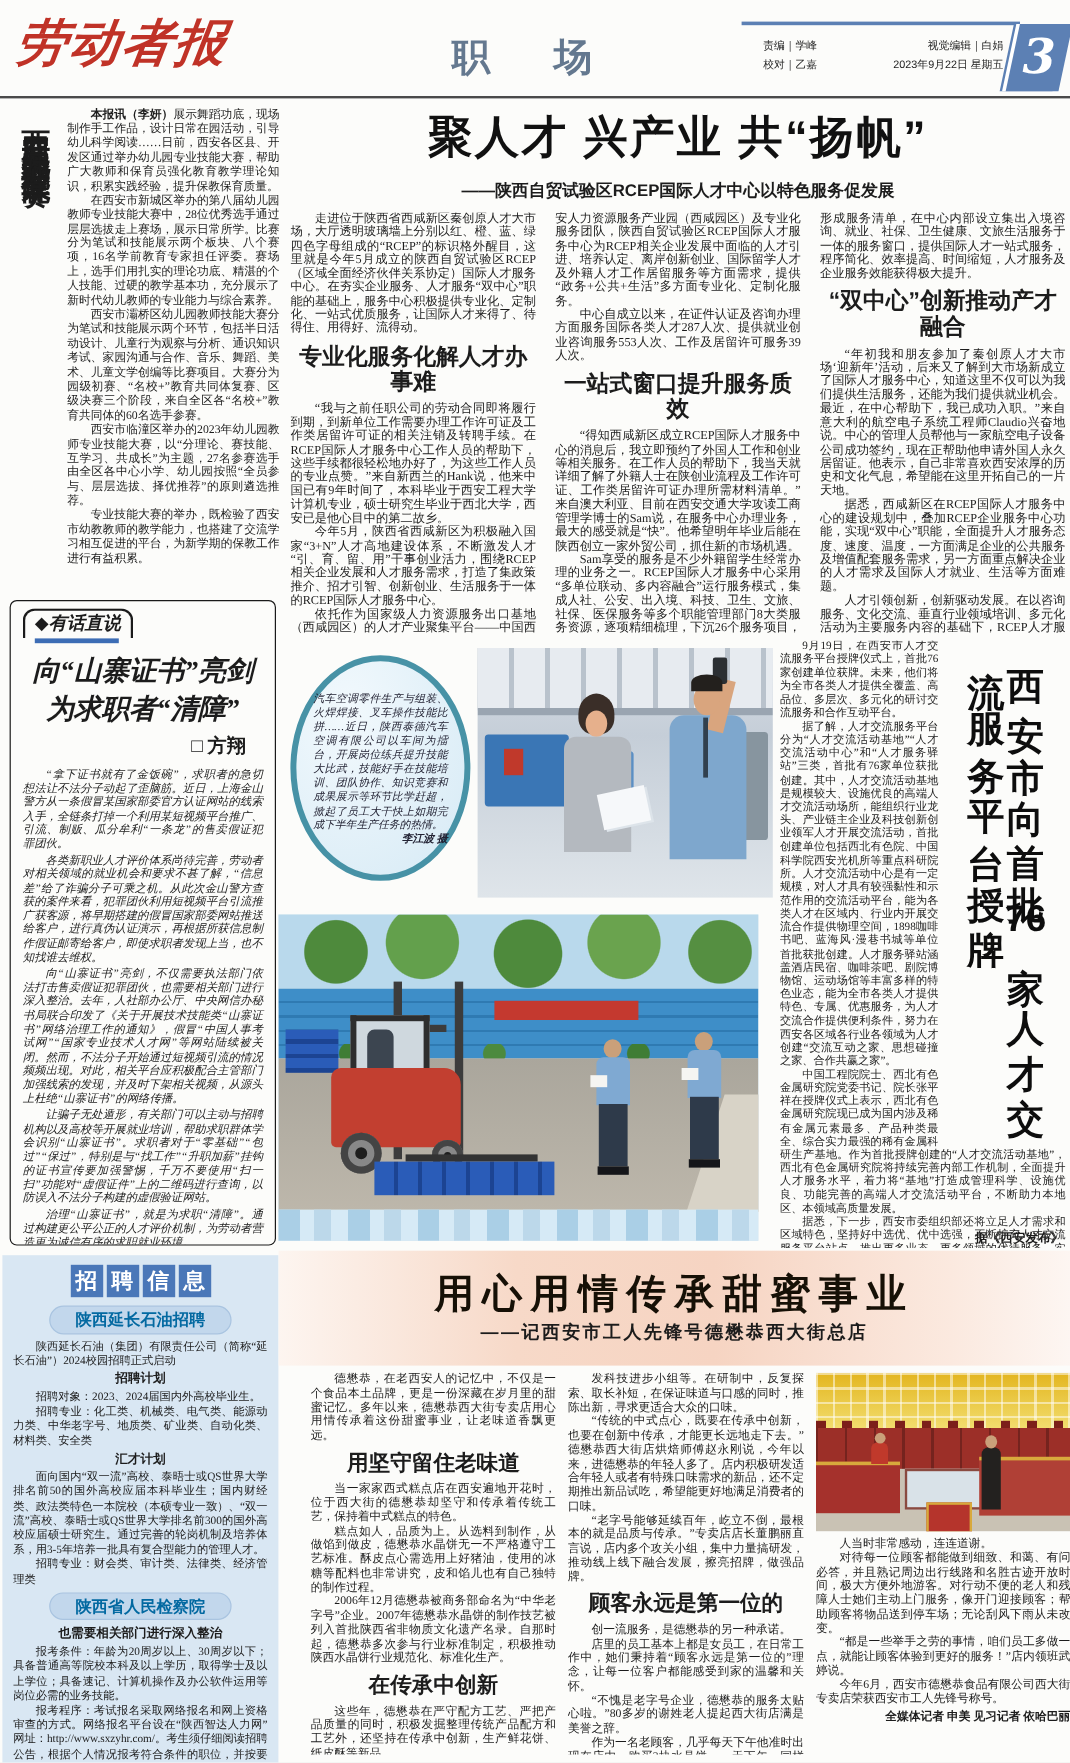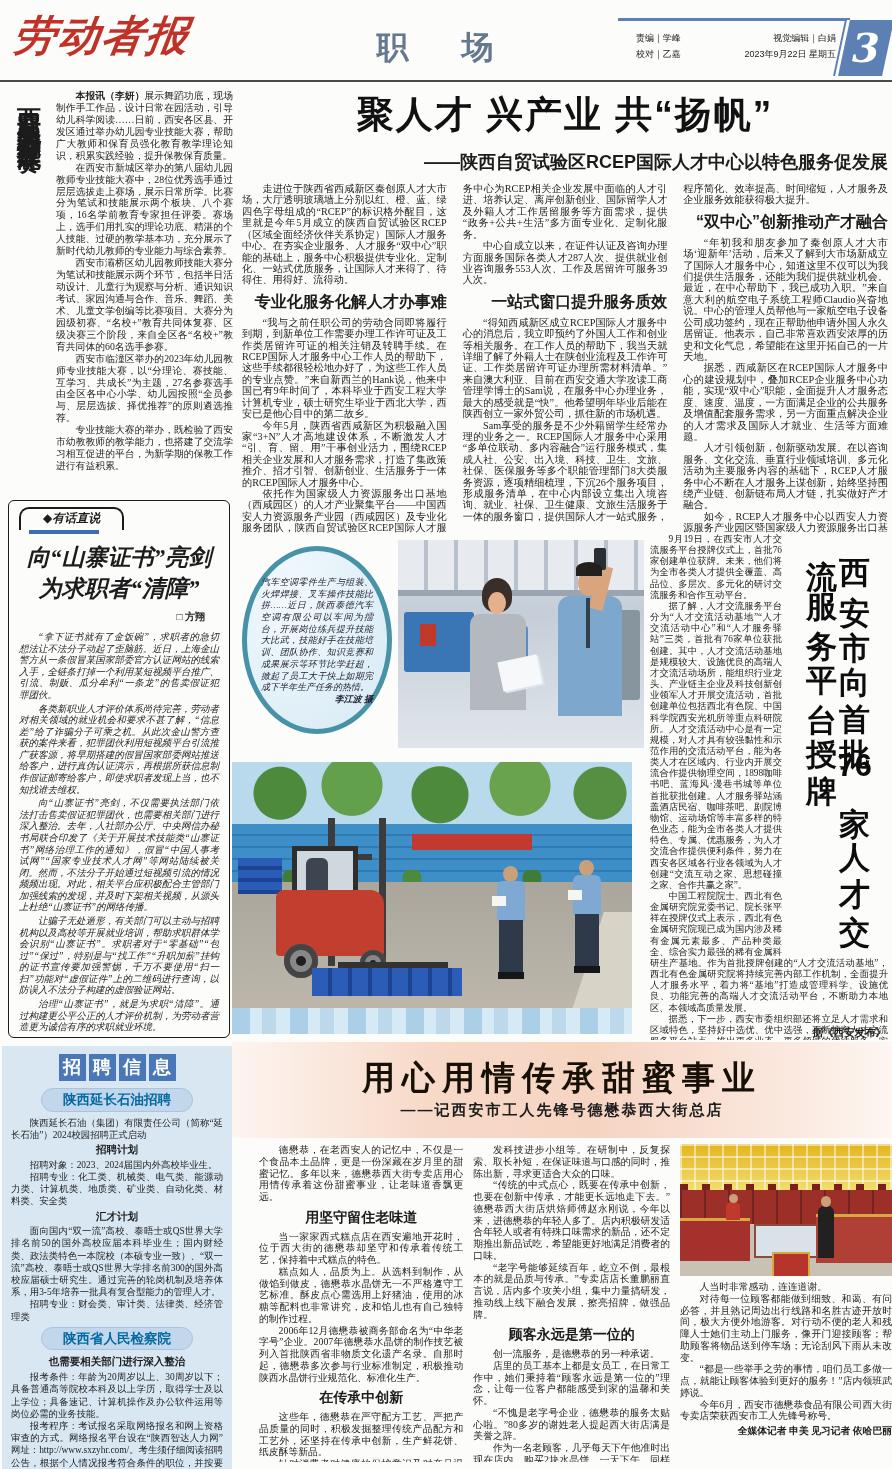--- a/index.html
+++ b/index.html
@@ -26,46 +26,46 @@
   
   .left-art{position:absolute;left:8px;top:90px;width:225px;height:408px;overflow:hidden;
         font-size:9.8px;line-height:1.22;}
   .left-art .vtitle{float:left;width:42px;height:372px;writing-mode:vertical-rl;text-orientation:upright;
         font-size:24px;font-weight:bold;letter-spacing:3px;line-height:42px;margin-right:6px;
         font-family:"Liberation Sans","DejaVu Sans",sans-serif;}
   .left-art .lead{font-weight:bold;}
   
   .talkbox{position:absolute;left:8px;top:500px;width:222px;height:538px;border:1.5px solid #1a1a1a;
         border-radius:6px;padding:6px 10px;box-sizing:border-box;overflow:hidden;}
-  .talk-label{position:relative;display:inline-block;font-size:12px;font-weight:bold;font-style:italic;
-        padding:1px 22px 3px;border:2px solid #1a1a1a;border-bottom:none;border-radius:10px 10px 0 0;
+  .talk-label{position:relative;display:inline-block;font-size:15px;font-weight:bold;font-style:italic;
+        padding:1px 8px 3px;border:2px solid #1a1a1a;border-bottom:none;border-radius:10px 10px 0 0;
         font-family:"Liberation Sans","DejaVu Sans",sans-serif;}
   .talk-label::after{content:"";position:absolute;left:8px;bottom:-4px;width:70px;height:4px;background:#3d6db5;}
   .talk-title{margin-top:12px;text-align:center;font-size:23px;font-weight:bold;font-style:italic;line-height:1.35;}
-  .talk-author{text-align:right;font-size:10px;font-weight:bold;margin:6px 14px 8px 0;}
+  .talk-author{text-align:right;font-size:16px;font-weight:bold;margin:6px 14px 8px 0;}
   .talk-body{font-size:9.5px;line-height:1.22;font-style:italic;color:#222;}
   .talk-body .p{margin-bottom:2px;}
   
   .recruit{position:absolute;left:2px;top:1046px;width:230px;height:423px;background:#d9e7f3;
         padding:8px 9px;box-sizing:border-box;overflow:hidden;font-size:9.4px;line-height:1.3;}
   .badge{display:flex;justify-content:center;gap:3px;margin-bottom:7px;}
   .badge b{display:block;width:27px;height:27px;background:#4a77b8;color:#fff;font-size:18px;
         line-height:27px;text-align:center;font-family:"Liberation Sans","DejaVu Sans",sans-serif;}
   .pill{width:150px;margin:4px auto 5px;background:#c2d7ec;color:#0369a1;font-weight:bold;font-size:13.5px;
         text-align:center;border-radius:12px;padding:2px 0;border:1px solid #a9c4e0;
         font-family:"Liberation Sans","DejaVu Sans",sans-serif;}
   .rc-head{text-align:center;font-weight:bold;font-size:10.5px;margin:2px 0;}
   
   .main-art{position:absolute;left:242px;top:86px;width:646px;height:452px;overflow:hidden;}
   .main-art h1{margin:4px 0 0;text-align:center;font-size:37px;letter-spacing:2px;color:#111;
         font-family:"Liberation Sans","DejaVu Sans",sans-serif;}
-  .main-art .subtitle{text-align:right;font-size:18px;font-weight:bold;margin:10px 0 9px;
+  .main-art .subtitle{text-align:center;font-size:14px;font-weight:bold;margin:10px 0 9px;
         font-family:"Liberation Sans","DejaVu Sans",sans-serif;}
   .main-cols{column-count:3;column-gap:16px;height:358px;font-size:10.2px;line-height:1.12;overflow:hidden;}
-  .main-cols .sub{font-size:16px;margin:7px 0 6px;text-align:right;}
+  .main-cols .sub{font-size:19px;margin:7px 0 6px;}
   
   .photo-row{position:absolute;left:242px;top:540px;width:402px;height:212px;}
   .cap-circle{position:absolute;left:0;top:6px;width:150px;height:188px;border:5px solid #4792a6;
         border-radius:50%;background:radial-gradient(ellipse at 30% 25%,#f2f9fd,#d6eaf5);
         padding:26px 14px;box-sizing:border-box;font-size:9px;font-style:italic;line-height:1.3;
         text-align:justify;color:#223;}
   .cap-credit{text-align:right;font-weight:bold;font-style:italic;}
   .photo1{position:absolute;left:156px;top:0;width:246px;height:208px;overflow:hidden;
         background:linear-gradient(180deg,#d8dee5,#c5ced8 35%,#dfe5ea);}
   .ph{position:absolute;}
@@ -138,21 +138,21 @@
   
   .bottom-art{position:absolute;left:232px;top:1042px;width:660px;height:468px;overflow:hidden;}
   .band{height:96px;background:linear-gradient(90deg,#fdf5f0 0%,#f7d9c8 30%,#f6d4c2 55%,#fbe9df 85%,#fdf6f2 100%);
         text-align:center;}
   .band h1{margin:0;padding-top:14px;font-size:33px;letter-spacing:7px;color:#161006;font-weight:bold;}
   .band .subtitle{font-size:15px;font-weight:bold;margin-top:0;letter-spacing:2px;
         font-family:"Liberation Sans","DejaVu Sans",sans-serif;}
   .bot-cols{display:flex;gap:10px;margin-top:6px;font-size:9.8px;line-height:1.2;height:318px;overflow:hidden;padding-left:27px;}
   .bcol{overflow:hidden;}
   .bcol1{width:214px;}.bcol2{width:206px;}.bcol3{width:222px;}
-  .bot-cols .sub{font-size:14px;margin:6px 4px 5px;}
+  .bot-cols .sub{font-size:18px;margin:6px 4px 5px;}
   .bot-credit{text-align:right;font-weight:bold;margin-top:3px;}
   
   .photo3{position:relative;width:100%;height:132px;overflow:hidden;margin-bottom:5px;background:#c9c2b4;}
   .p3-ceiling{left:0;top:0;width:100%;height:46px;
         background:repeating-linear-gradient(90deg,rgba(255,255,255,.5) 0 2px,transparent 2px 14px),
                    repeating-linear-gradient(180deg,rgba(255,255,255,.5) 0 2px,transparent 2px 12px),
                    linear-gradient(180deg,#e3b51e,#f2dd6e);}
   .p3-wall{left:0;top:46px;width:100%;height:34px;background:#9c2f28;
         background-image:repeating-linear-gradient(90deg,rgba(0,0,0,.25) 0 2px,transparent 2px 24px);}
   .p3-lanterns{left:0;top:40px;width:100%;height:12px;
@@ -219,21 +219,21 @@
     <div class="badge">
       <b>招</b>
       <b>聘</b>
       <b>信</b>
       <b>息</b>
     </div>
     <div class="pill">陕西延长石油招聘</div>
     <p class="p">陕西延长石油（集团）有限责任公司（简称“延长石油”）2024校园招聘正式启动</p>
     <div class="rc-head">招聘计划</div>
     <p class="p">招聘对象：2023、2024届国内外高校毕业生。</p>
-    <p class="p">招聘专业：化工类、机械类、电气类、能源动力类、计算机类、地质类、矿业类、自动化类、材料类、安全类</p>
+    <p class="p">招聘专业：化工类、机械类、电气类、能源动力类、中华老字号、地质类、矿业类、自动化类、材料类、安全类</p>
     <div class="rc-head">汇才计划</div>
     <p class="p">面向国内“双一流”高校、泰晤士或QS世界大学排名前50的国外高校应届本科毕业生；国内财经类、政法类特色一本院校（本硕专业一致）、“双一流”高校、泰晤士或QS世界大学排名前300的国外高校应届硕士研究生。通过完善的轮岗机制及培养体系，用3-5年培养一批具有复合型能力的管理人才。</p>
     <p class="p">招聘专业：财会类、审计类、法律类、经济管理类</p>
     <div class="pill">陕西省人民检察院</div>
     <div class="rc-head">也需要相关部门进行深入整治</div>
     <p class="p">报考条件：年龄为20周岁以上、30周岁以下；具备普通高等院校本科及以上学历，取得学士及以上学位；具备速记、计算机操作及办公软件运用等岗位必需的业务技能。</p>
     <p class="p">报考程序：考试报名采取网络报名和网上资格审查的方式。网络报名平台设在“陕西智达人力网”网址：http://www.sxzyhr.com/。考生须仔细阅读招聘公告，根据个人情况报考符合条件的职位，并按要求真实、全面、准确填写相关信息。考生须使用有效的居民身份证报名并参加考试。提供虚假报考材料的，一经查实，取消报考资格。对伪造、变造有关证件、材料、信息，骗取考试资格的，将按照有关规定处理。</p>
   </div>
 
   <div class="main-art">

